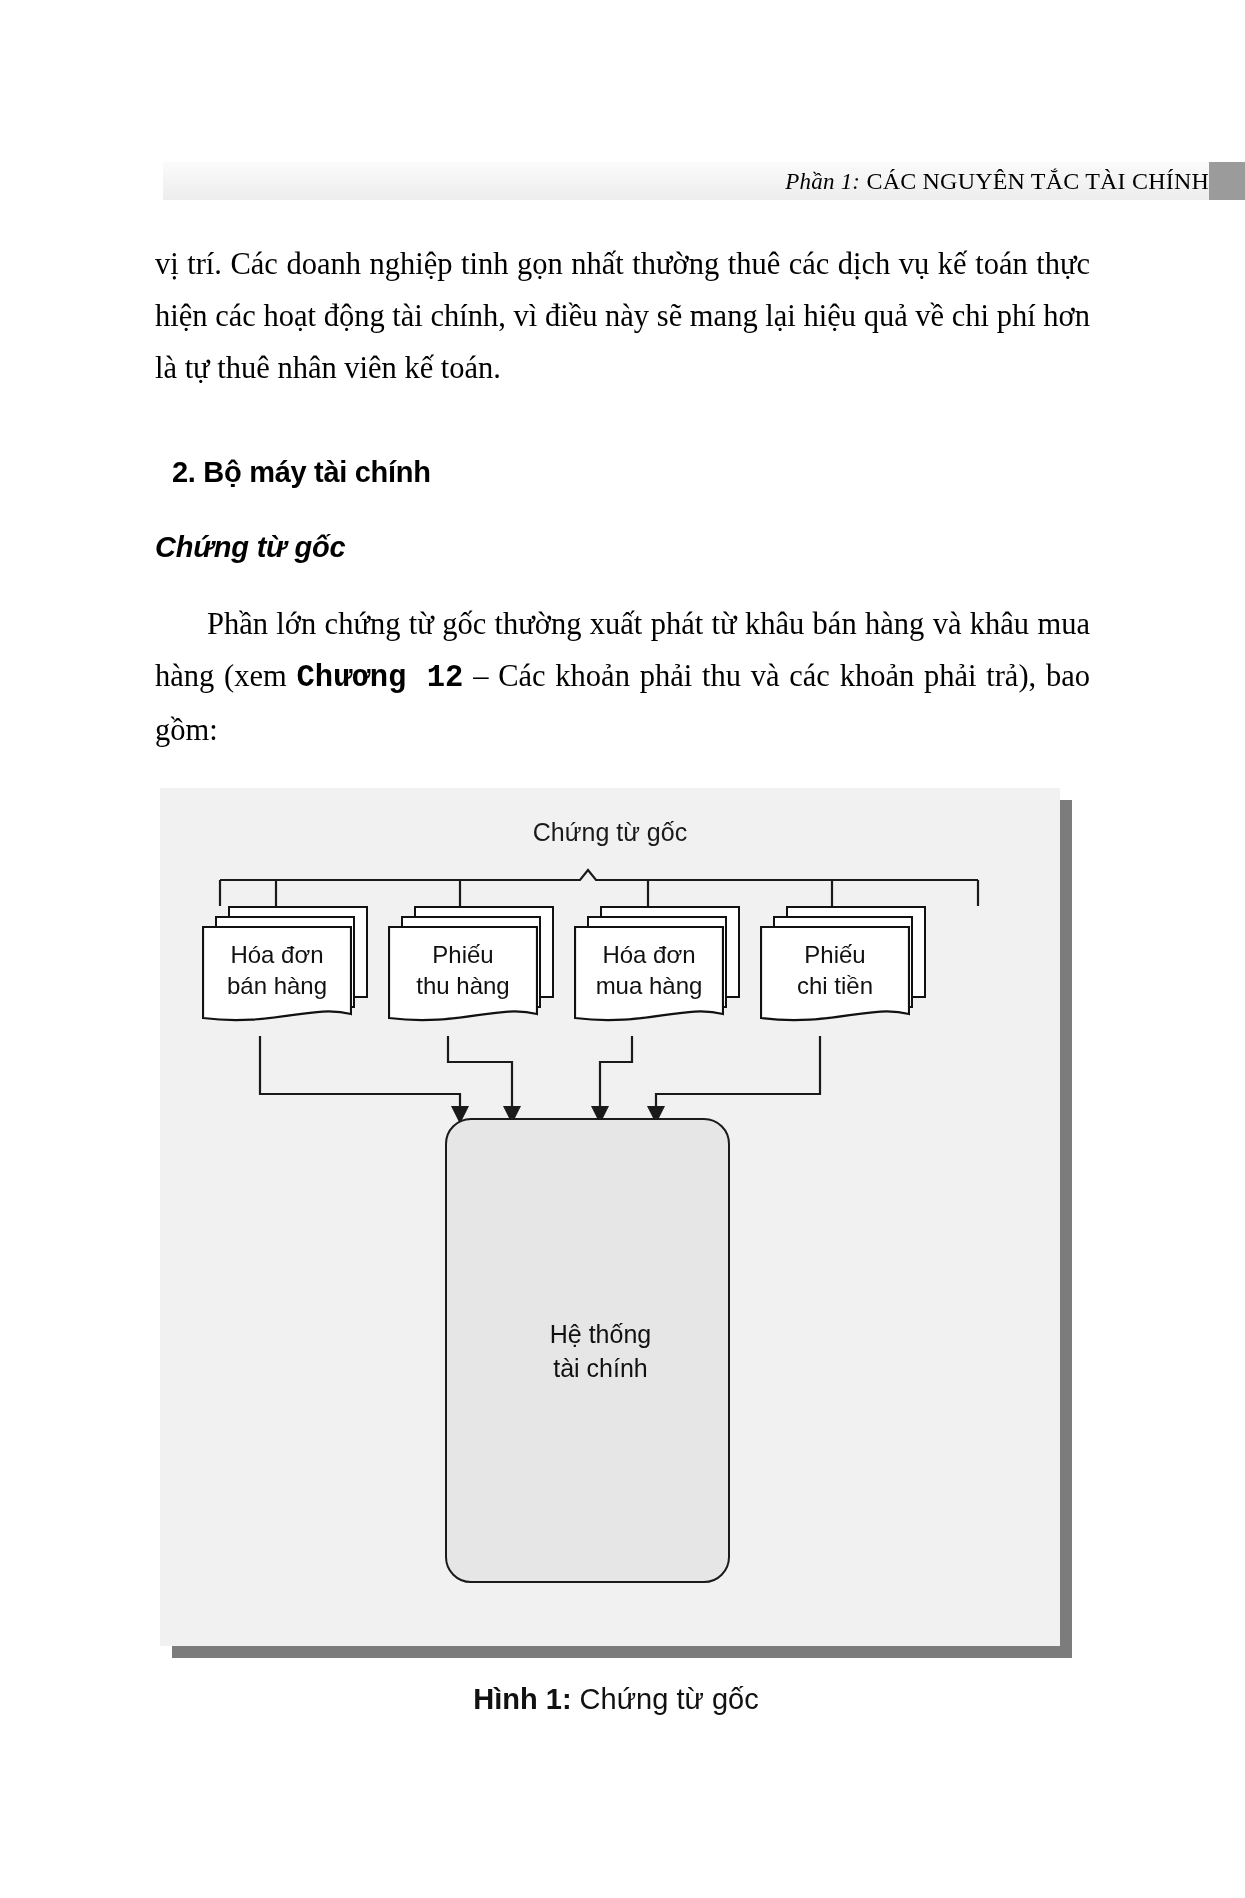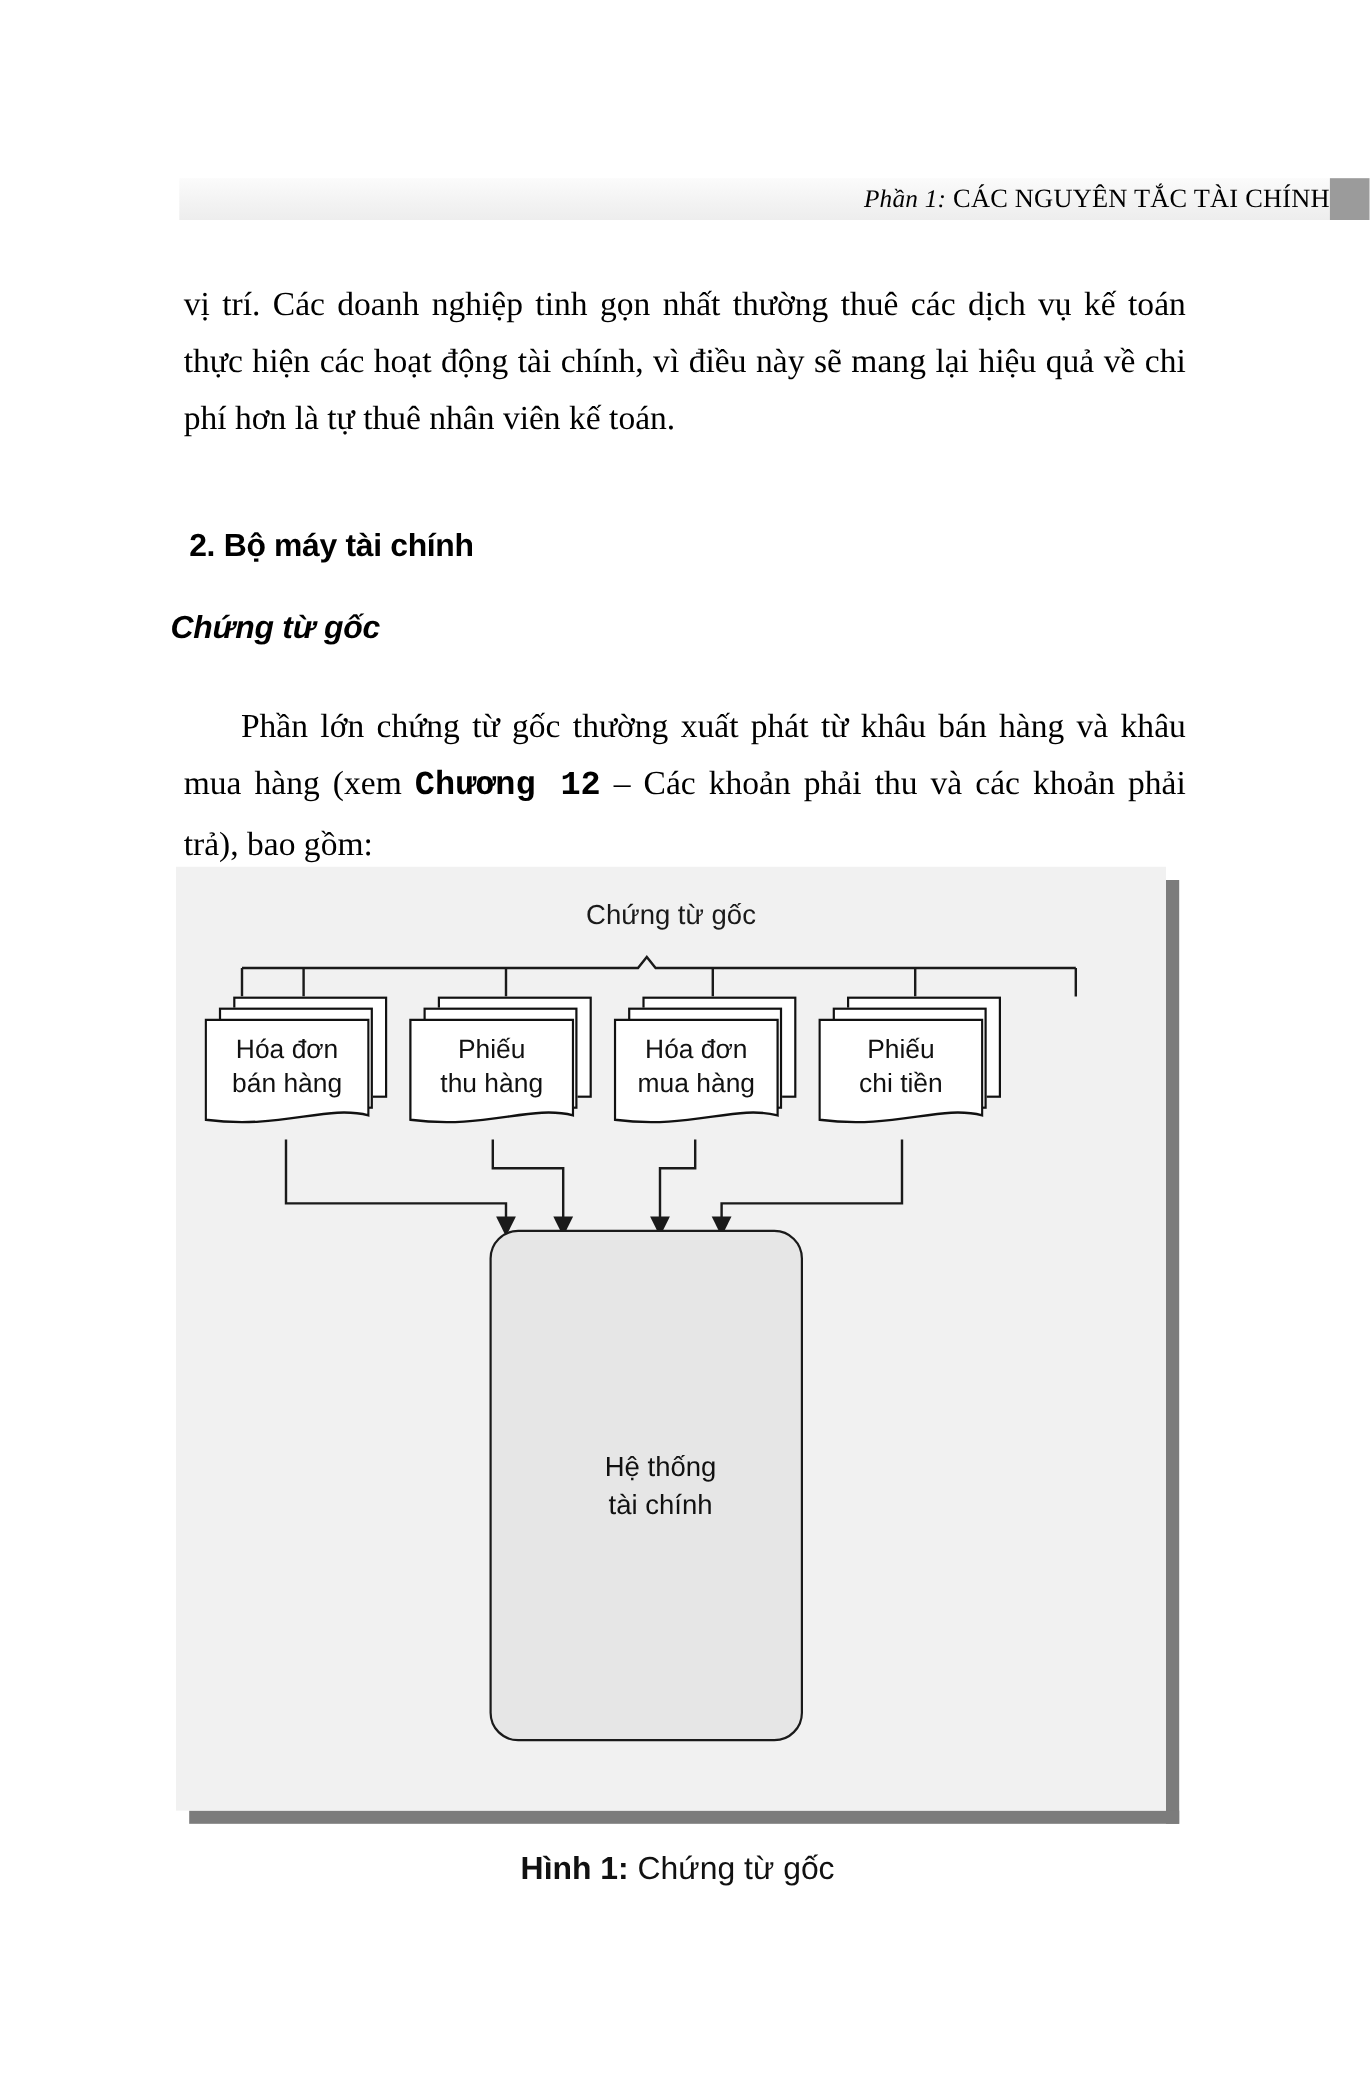--- a/index.html
+++ b/index.html
@@ -68,21 +68,21 @@
   }
 
   
   .body-col {
     position: absolute;
     left: 155px;
     top: 238px;
     width: 935px;
   }
   p.para {
-    margin: 12px;
+    margin: 0;
     font-size: 30.5px;
     line-height: 52px;
     text-align: justify;
     text-justify: inter-word;
     font-family: "Liberation Serif", serif;
   }
   p.para.indent { text-indent: 52px; }
   .b { font-weight: bold; font-family: Liberation Mono, monospace; }
 
   h2.section-heading {
@@ -150,20 +150,21 @@
     position: absolute;
     left: 0; top: 0;
     width: 900px; height: 858px;
   }
 
   
   .doc-stack {
     position: absolute;
     width: 168px;
     height: 120px;
+    margin-left: 16px;
   }
   .doc-sheet {
     position: absolute;
     background: #ffffff;
     border: 2px solid #111111;
     box-sizing: border-box;
   }
   .doc-sheet.back2 { left: 26px; top: 0px;  width: 140px; height: 92px; }
   .doc-sheet.back1 { left: 13px; top: 10px; width: 140px; height: 92px; }
   .doc-front {

